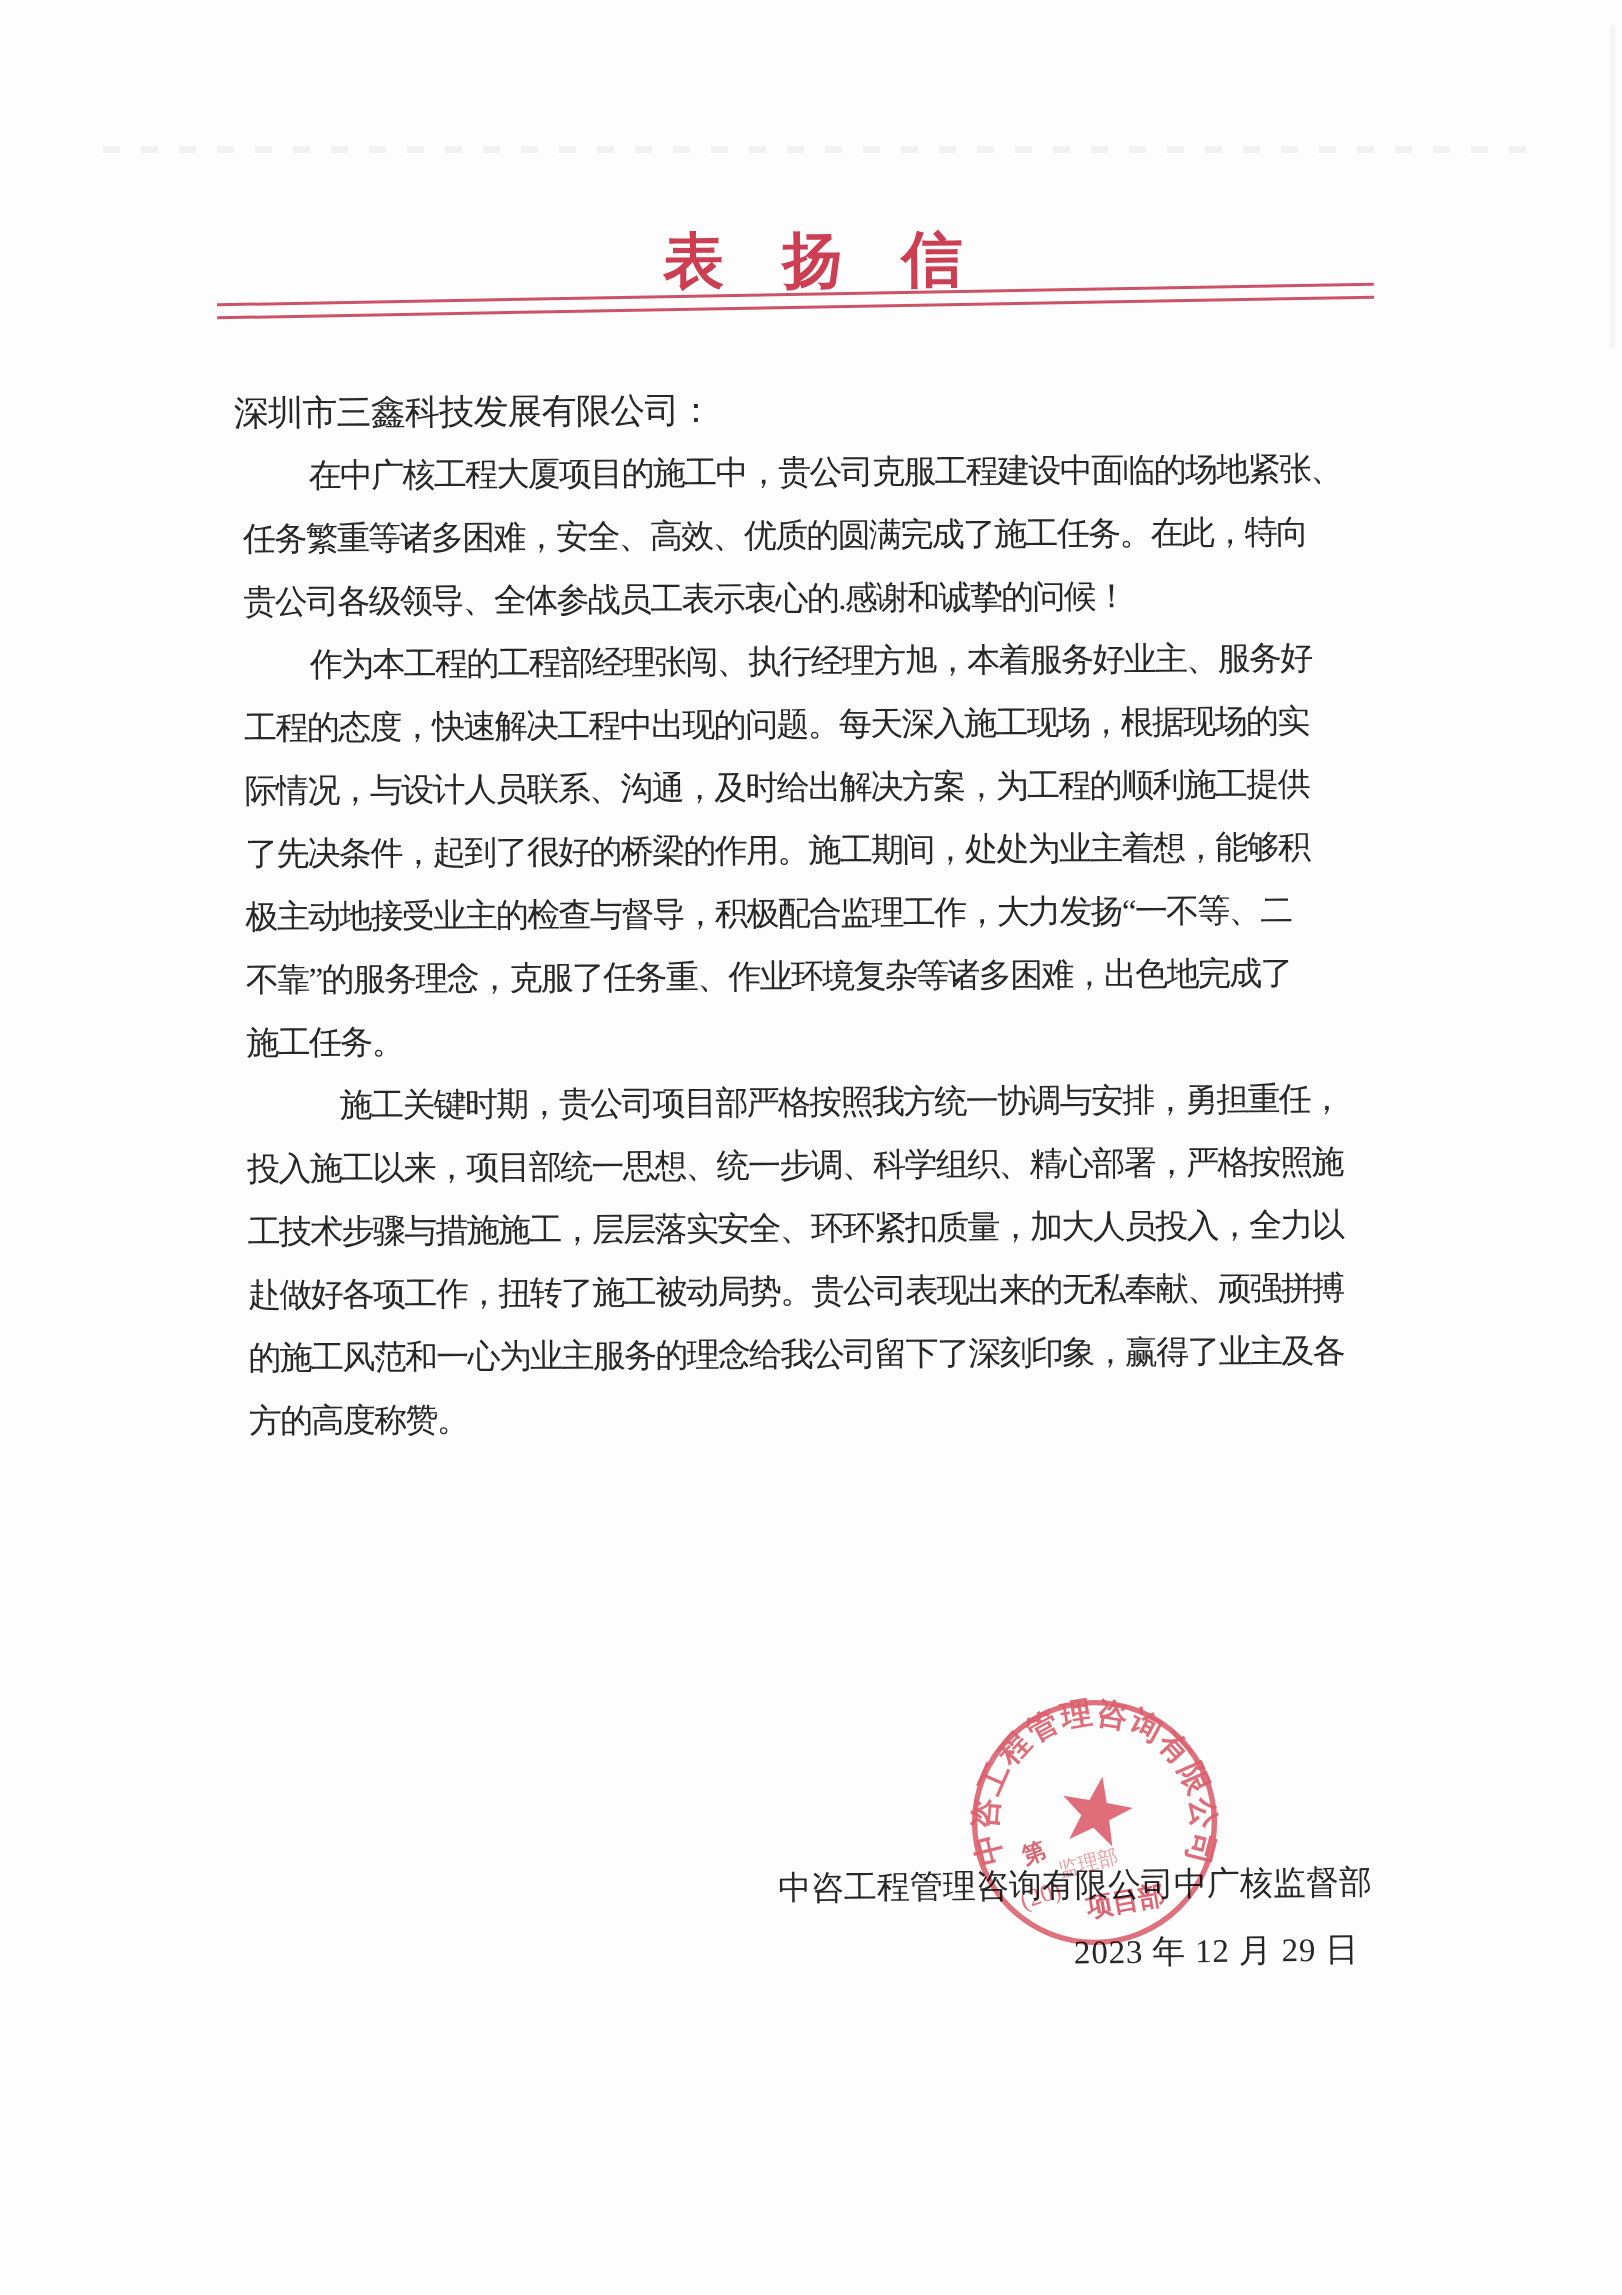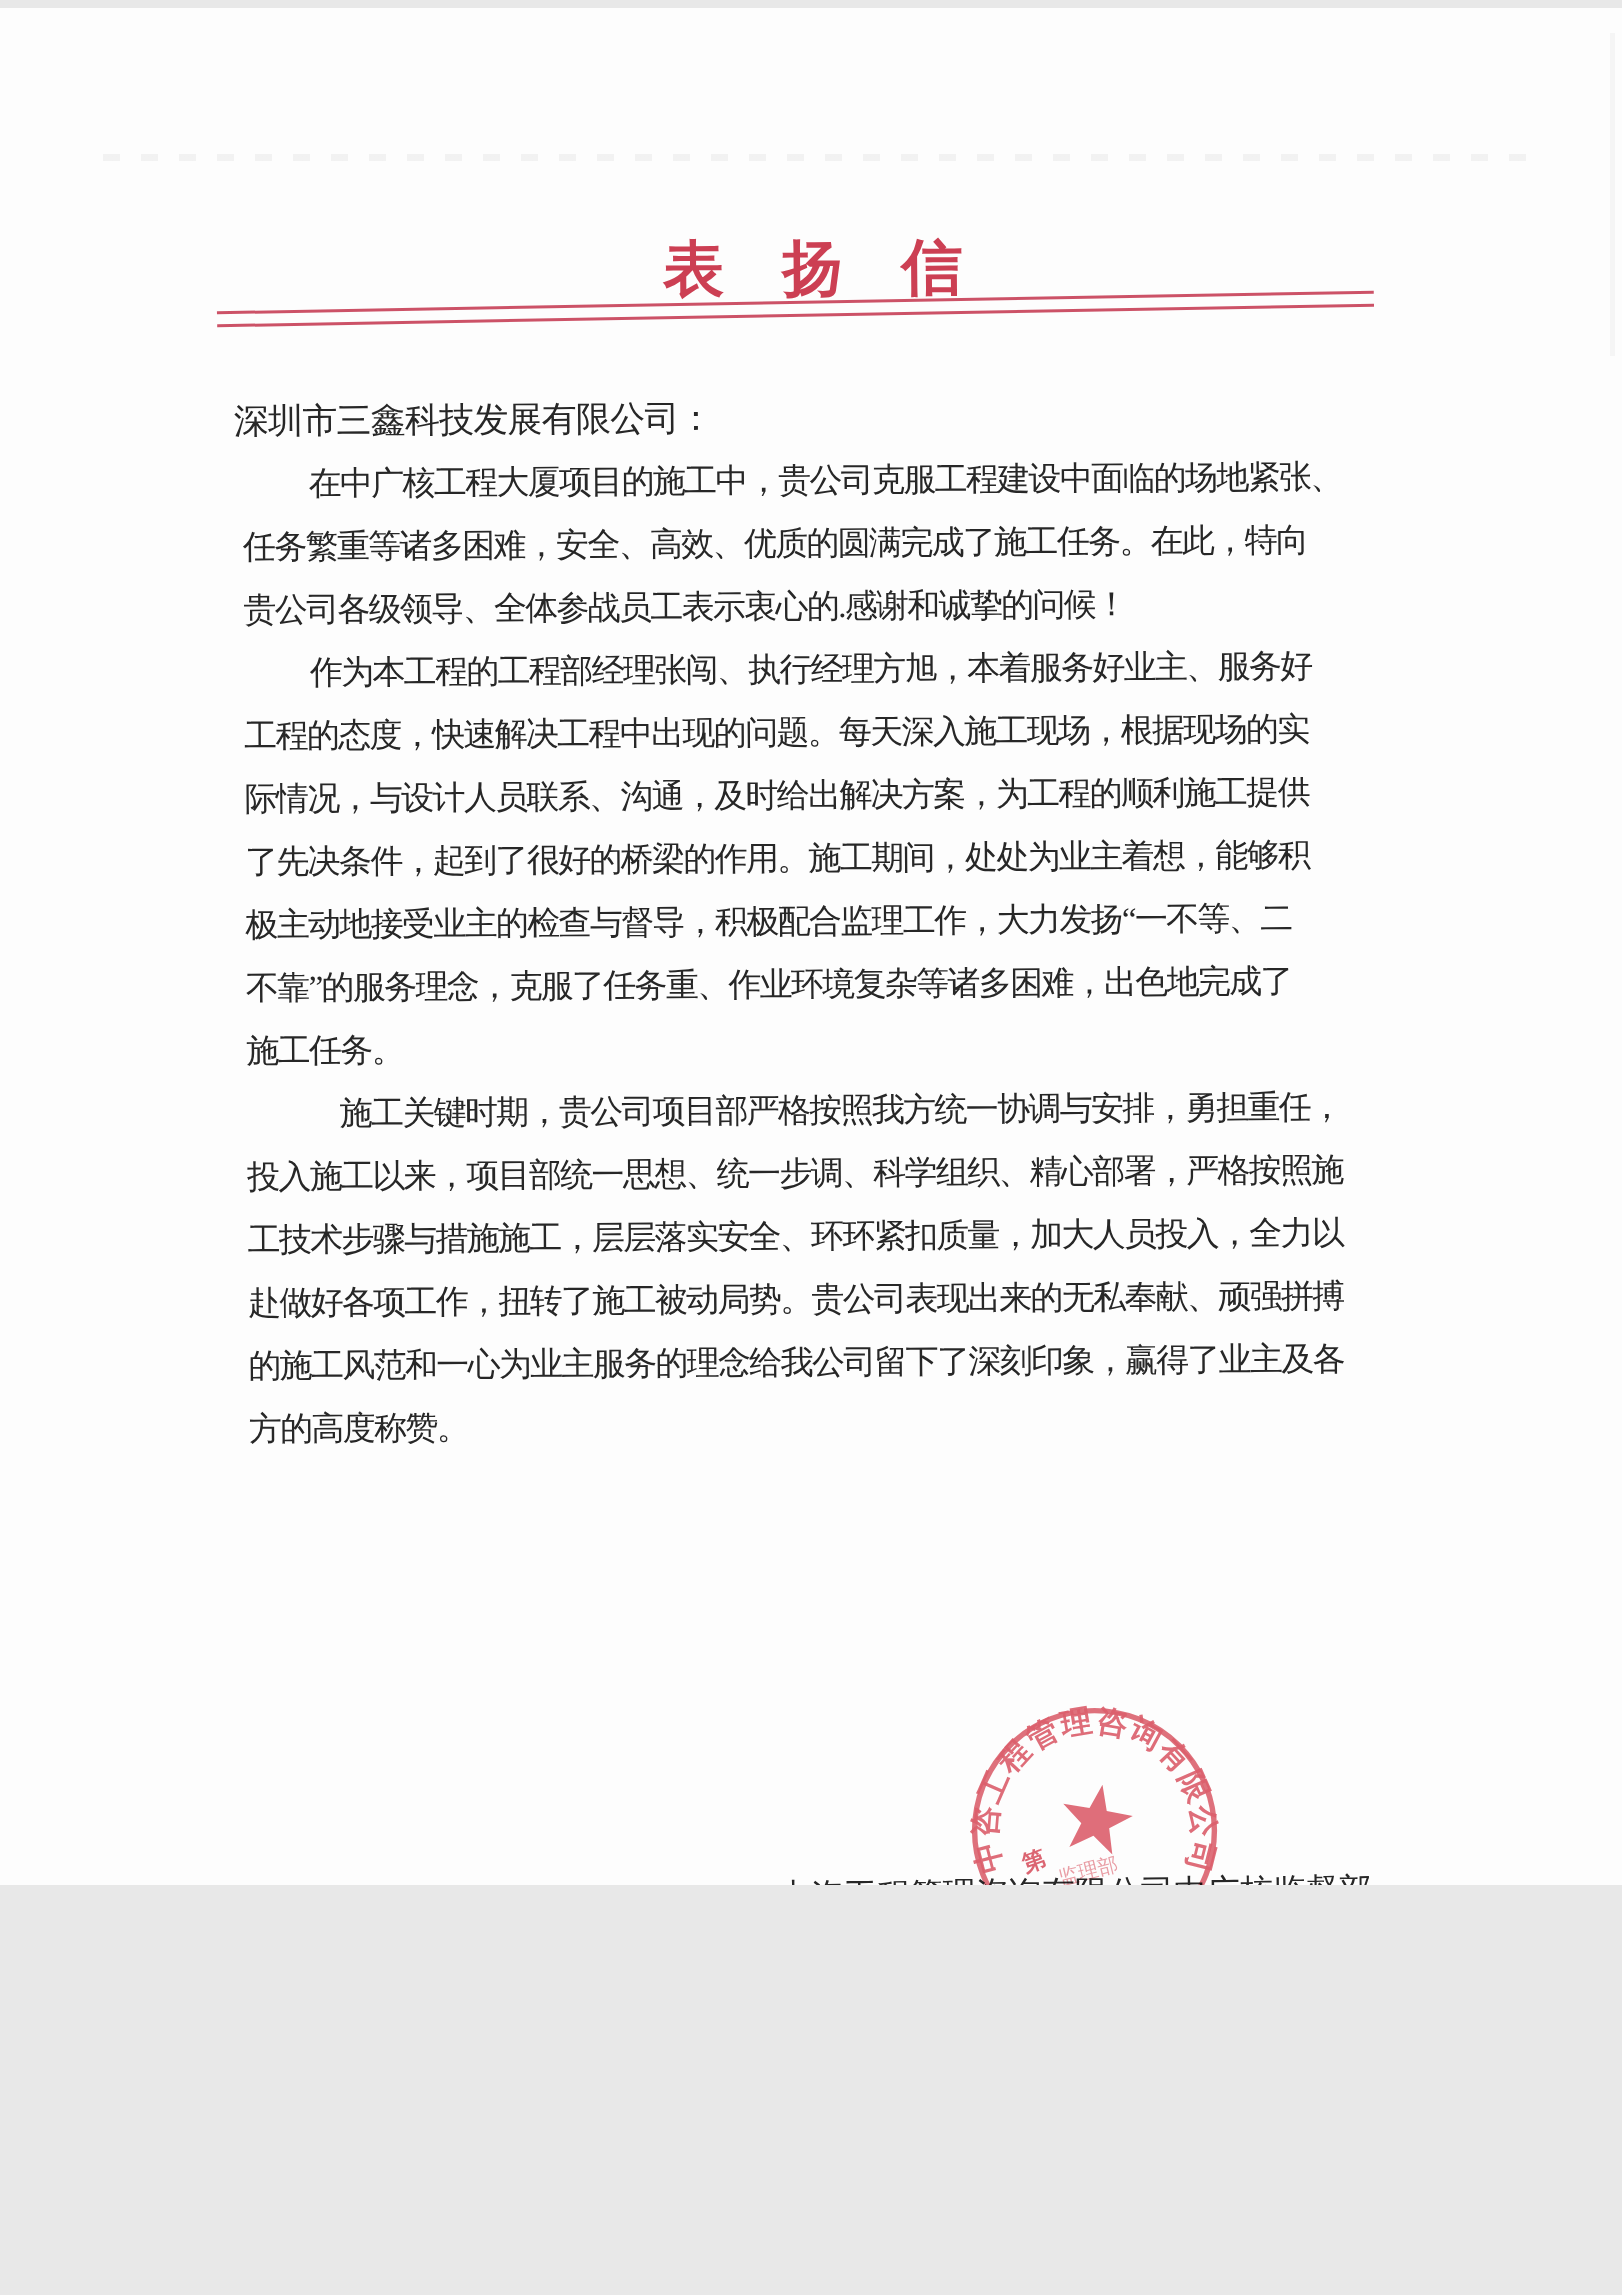--- a/index.html
+++ b/index.html
@@ -5,25 +5,25 @@
   :root{
     --title-red:#cc3f53;
     --rule-red:#c8435a;
     --ink:#272727;
     --stamp-red:#da5260;
     --paper:#fdfdfd;
   }
   html,body{margin:0;padding:0;background:#e8e8e8;}
   .page{
     position:relative;
-    width:1622px;height:1877px;
+    width:1622px;height:2295px;
     background:var(--paper);
     font-family:"Liberation Serif","DejaVu Serif",serif;
     overflow:hidden;
-    margin:8px auto;
+    margin:0 auto;
   }
   
   .artifact-row{
     position:absolute;left:103px;top:146px;width:1440px;height:6.6px;
     background:repeating-linear-gradient(90deg,#f0f0f0 0 16.6px,transparent 16.6px 38px);
     opacity:.85;
   }
   .artifact-edge{
     position:absolute;right:6.6px;top:25px;width:5px;height:323px;
     background:#f4f4f4;opacity:.9;

